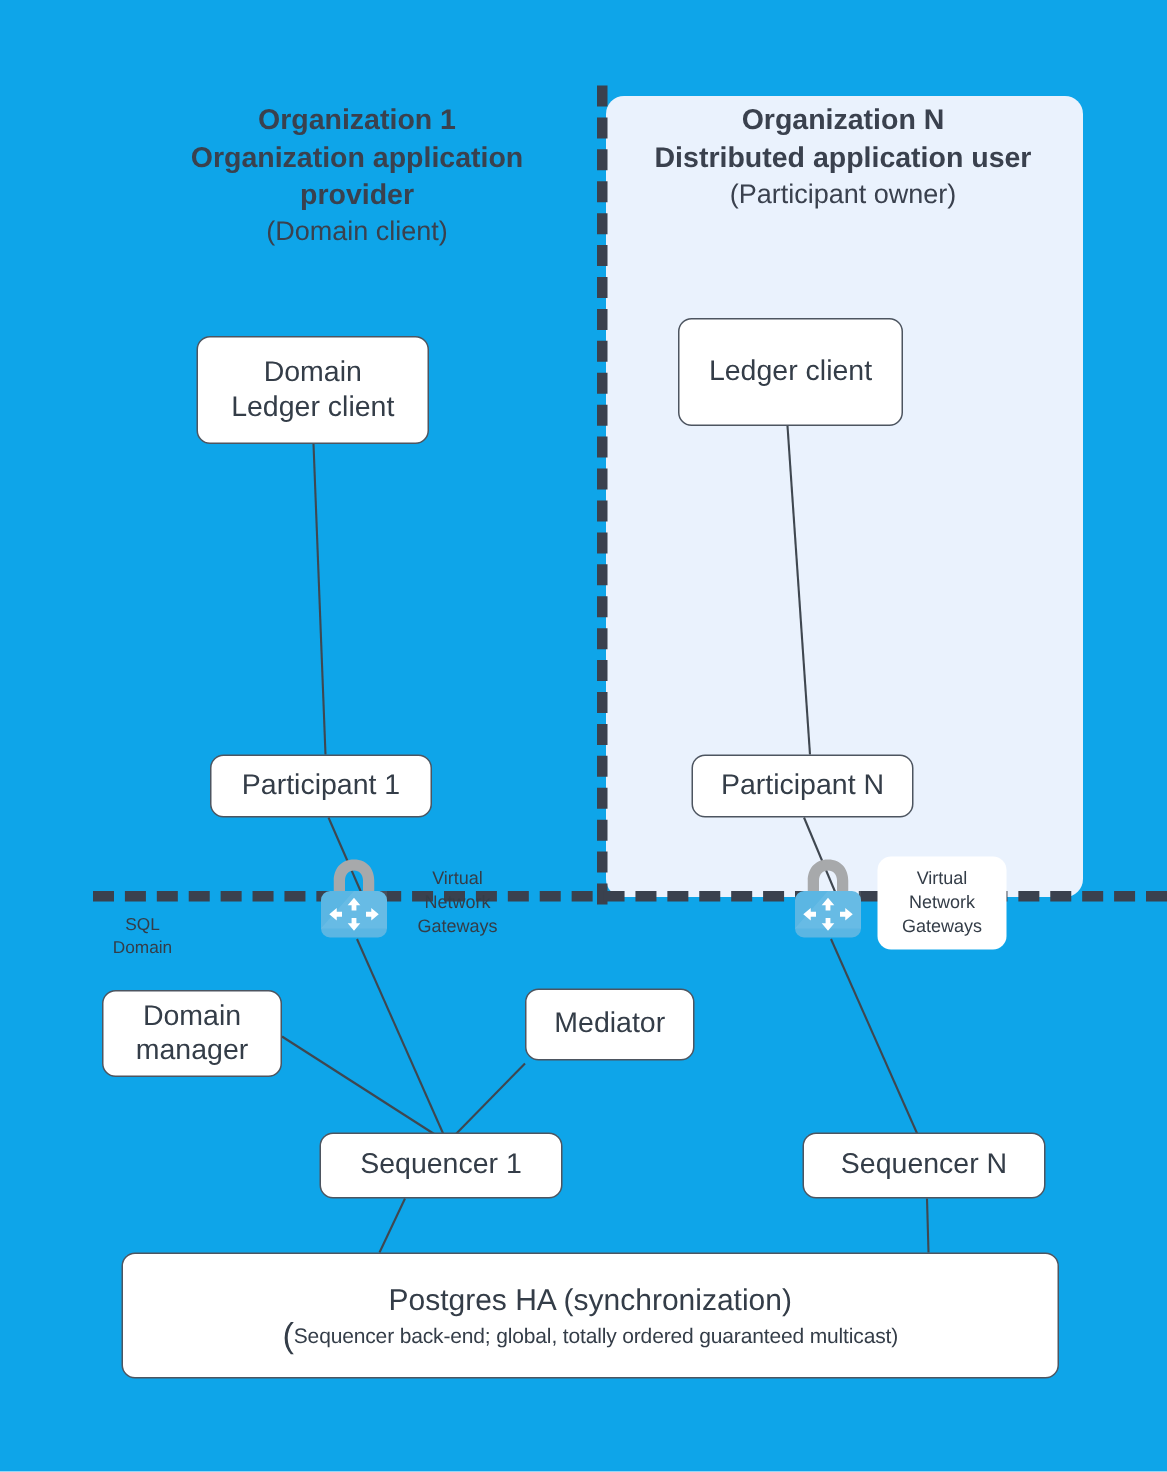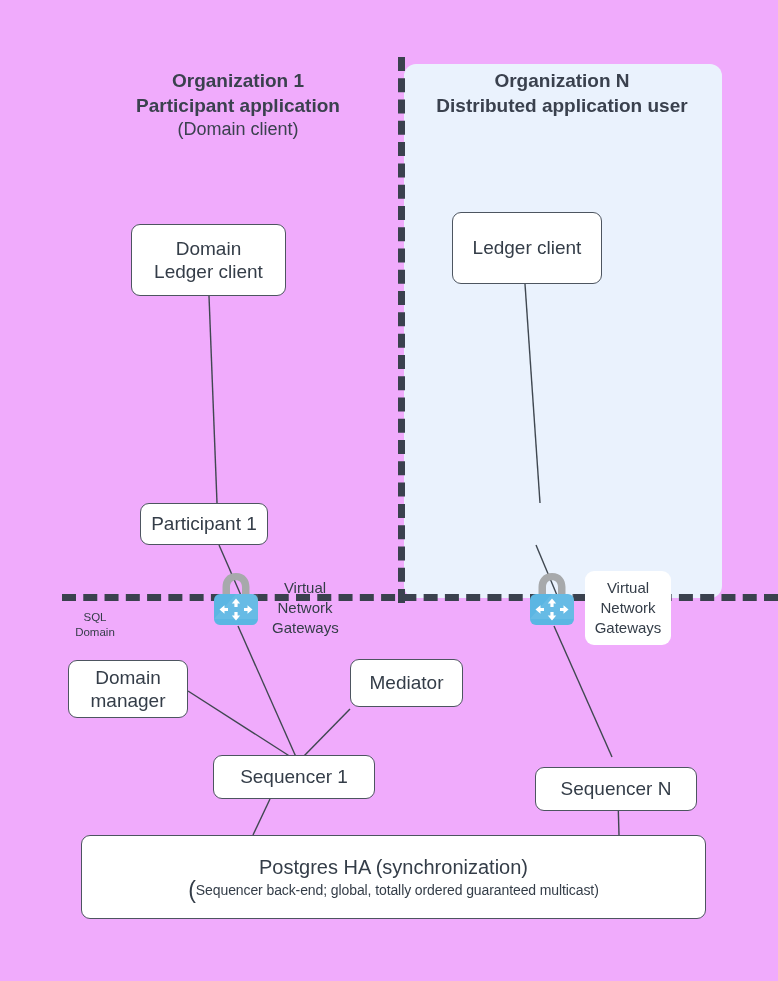--- a/index.html
+++ b/index.html
@@ -8,21 +8,21 @@
     background: #ffffff;
   }
   body {
     font-family: "Liberation Sans", sans-serif;
     color: #343d48;
   }
   #canvas {
     position: relative;
     width: 778px;
     height: 981px;
-    background: #f0abfc;
+    background: #0ea5e9;
     overflow: hidden;
   }
   
   .zone {
     position: absolute;
     background: #eaf2fd;
     border-radius: 12px;
   }
   
   .dash-v {
@@ -91,21 +91,21 @@
   }
   
   .gateway {
     position: absolute;
     width: 48px;
     height: 56px;
     z-index: 6;
   }
   .gw-label {
     position: absolute;
-    font-size: 15px;
+    font-size: 12px;
     line-height: 1.33;
     text-align: center;
     color: #343d48;
     z-index: 6;
   }
   .gw-label.boxed {
     background: #ffffff;
     border-radius: 9px;
     padding: 7px 8px;
   }
@@ -150,57 +150,62 @@
       <line x1="618" y1="799" x2="619" y2="835"></line>
     </g>
   </svg>
 
   <div class="dash-v" style="left:398px; top:57px; height:546px;"></div>
 
   <div class="dash-h" style="left:62px; top:594px; width:716px;"></div>
 
   <div class="heading" style="left:88px; top:68px; width:300px;">
     <span class="bold">Organization 1</span>
-    <span class="bold">Participant application</span>
+    <span class="bold">Organization application</span>
+    <span class="bold">provider</span>
     <span class="sub">(Domain client)</span>
   </div>
 
   <div class="heading" style="left:412px; top:68px; width:300px;">
     <span class="bold">Organization N</span>
     <span class="bold">Distributed application user</span>
+    <span class="sub">(Participant owner)</span>
   </div>
 
   <div class="node" style="left:131px; top:224px; width:155px; height:72px;">
     <span>Domain</span>
     <span class="l2">Ledger client</span>
   </div>
 
   <div class="node" style="left:452px; top:212px; width:150px; height:72px;">
     <span>Ledger client</span>
   </div>
 
-  <div class="node" style="left:140px; top:503px; width:128px; height:42px;">
+  <div class="node" style="left:140px; top:503px; width:148px; height:42px;">
     <span>Participant 1</span>
   </div>
 
+  <div class="node" style="left:461px; top:503px; width:148px; height:42px;">
+    <span>Participant N</span>
+  </div>
 
   <div class="node" style="left:68px; top:660px; width:120px; height:58px;">
     <span>Domain</span>
     <span class="l2">manager</span>
   </div>
 
   <div class="node" style="left:350px; top:659px; width:113px; height:48px;">
     <span>Mediator</span>
   </div>
 
   <div class="node" style="left:213px; top:755px; width:162px; height:44px;">
     <span>Sequencer 1</span>
   </div>
 
-  <div class="node" style="left:535px; top:755px; width:162px; height:44px;margin-top:12px;">
+  <div class="node" style="left:535px; top:755px; width:162px; height:44px;">
     <span>Sequencer N</span>
   </div>
 
   <div class="node wide" style="left:81px; top:835px; width:625px; height:84px;">
     <span class="big-title">Postgres HA (synchronization)</span>
     <span class="sub-title"><span class="paren-big">(</span><span>Sequencer back-end; global, totally ordered guaranteed multicast)</span></span>
   </div>
 
   <div class="gateway" style="left:212px; top:570px;">
     <svg viewBox="0 0 48 56" width="48" height="56" xmlns="http://www.w3.org/2000/svg">

